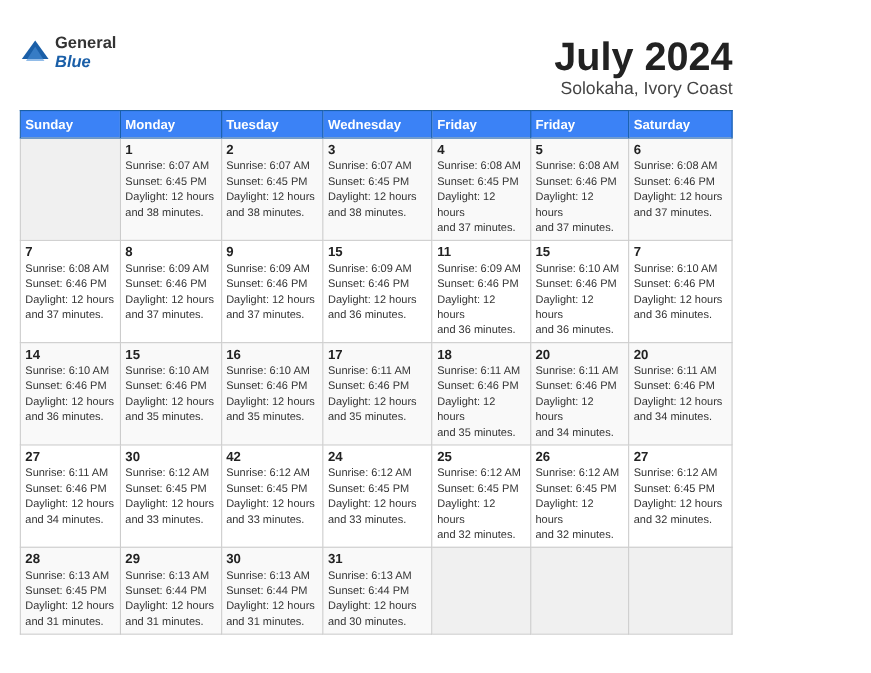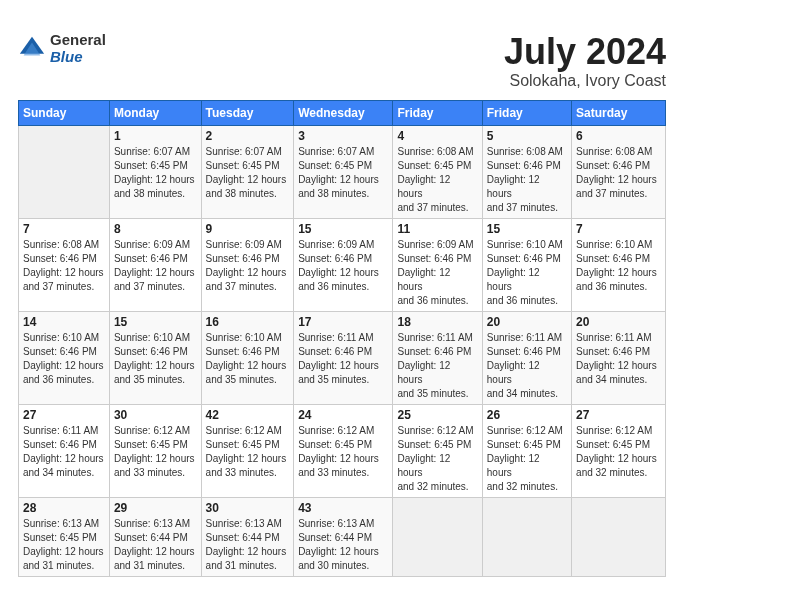--- a/index.html
+++ b/index.html
@@ -262,21 +262,21 @@
           </td>
           <td>
             <span class="day-num">29</span>
             <div class="day-info">Sunrise: 6:13 AM<br>Sunset: 6:44 PM<br>Daylight: 12 hours<br>and 31 minutes.</div>
           </td>
           <td>
             <span class="day-num">30</span>
             <div class="day-info">Sunrise: 6:13 AM<br>Sunset: 6:44 PM<br>Daylight: 12 hours<br>and 31 minutes.</div>
           </td>
           <td>
-            <span class="day-num">43</span>
+            <span class="day-num">31</span>
             <div class="day-info">Sunrise: 6:13 AM<br>Sunset: 6:44 PM<br>Daylight: 12 hours<br>and 30 minutes.</div>
           </td>
           <td class="empty-cell"></td>
           <td class="empty-cell"></td>
           <td class="empty-cell"></td>
         </tr>
       </tbody>
   </table>
 </div>
 

